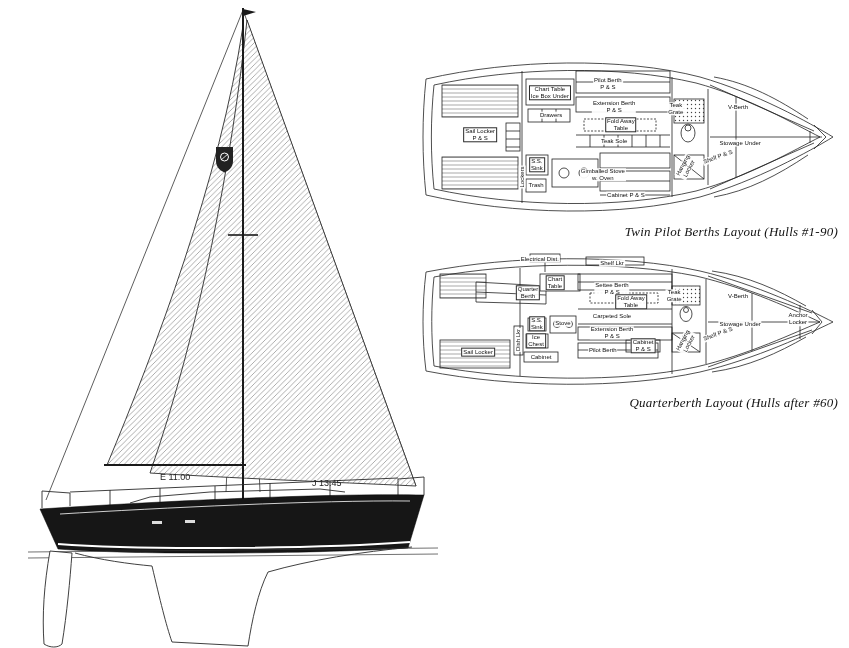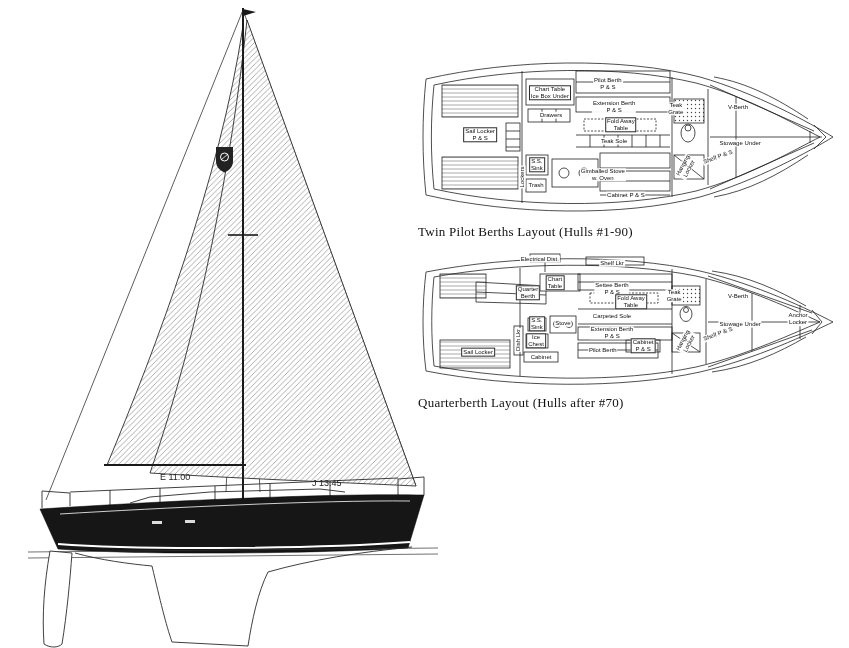--- a/index.html
+++ b/index.html
@@ -13,23 +13,23 @@
   .plan svg { position:absolute; left:0; top:0; }
   .plan-label {
     position:absolute; transform:translate(-50%,-50%);
     font-size:6px; line-height:1.12; text-align:center; color:#111;
     background:rgba(255,255,255,0.93); padding:0 1px;
     white-space:pre-line; font-family:"Liberation Sans", sans-serif;
     z-index:3; pointer-events:none;
   }
   .plan-label.boxed { border:0.6px solid #2a2a2a; }
   .caption {
-    position:absolute; text-align:left;
+    position:absolute; text-align:right;
     font-family:"Liberation Serif", serif; font-size:13px;
-    letter-spacing:0.25px; color:#111;
+    letter-spacing:0.25px; color:#111;font-style:italic;
   }
   svg text { font-family:"Liberation Sans", sans-serif; fill:#222; }
 </style>
 </head>
 <body>
 
 <div class="canvas">
 
   <svg class="sailplan" width="445" height="648" viewBox="0 0 445 648">
     <defs>
@@ -295,15 +295,15 @@
       <div class="plan-label" style="left: 46.2%; top: 57.9%; transform: translate(-50%, -50%);">Extension Berth
 P &amp; S</div>
       <div class="plan-label" style="left: 44%; top: 70%; transform: translate(-50%, -50%);">Pilot Berth</div>
       <div class="plan-label boxed" style="left: 53.6%; top: 67.1%; transform: translate(-50%, -50%);">Cabinet
 P &amp; S</div>
       <div class="plan-label" style="left: 63.8%; top: 64.3%; transform: translate(-50%, -50%) rotate(-62deg);">Hanging
 Locker</div>
       <div class="plan-label" style="left: 71.4%; top: 58.6%; transform: translate(-50%, -50%) rotate(-20deg);">Shelf P &amp; S</div>
       <div class="plan-label" style="left: 29.3%; top: 75%; transform: translate(-50%, -50%);">Cabinet</div>
     </div>
-  <div class="caption" style="left:418px; top:395px; width:420px;">Quarterberth Layout (Hulls after #70)</div>
+  <div class="caption" style="left:418px; top:395px; width:420px;">Quarterberth Layout (Hulls after #60)</div>
 
 </div>
 
 </body></html>

